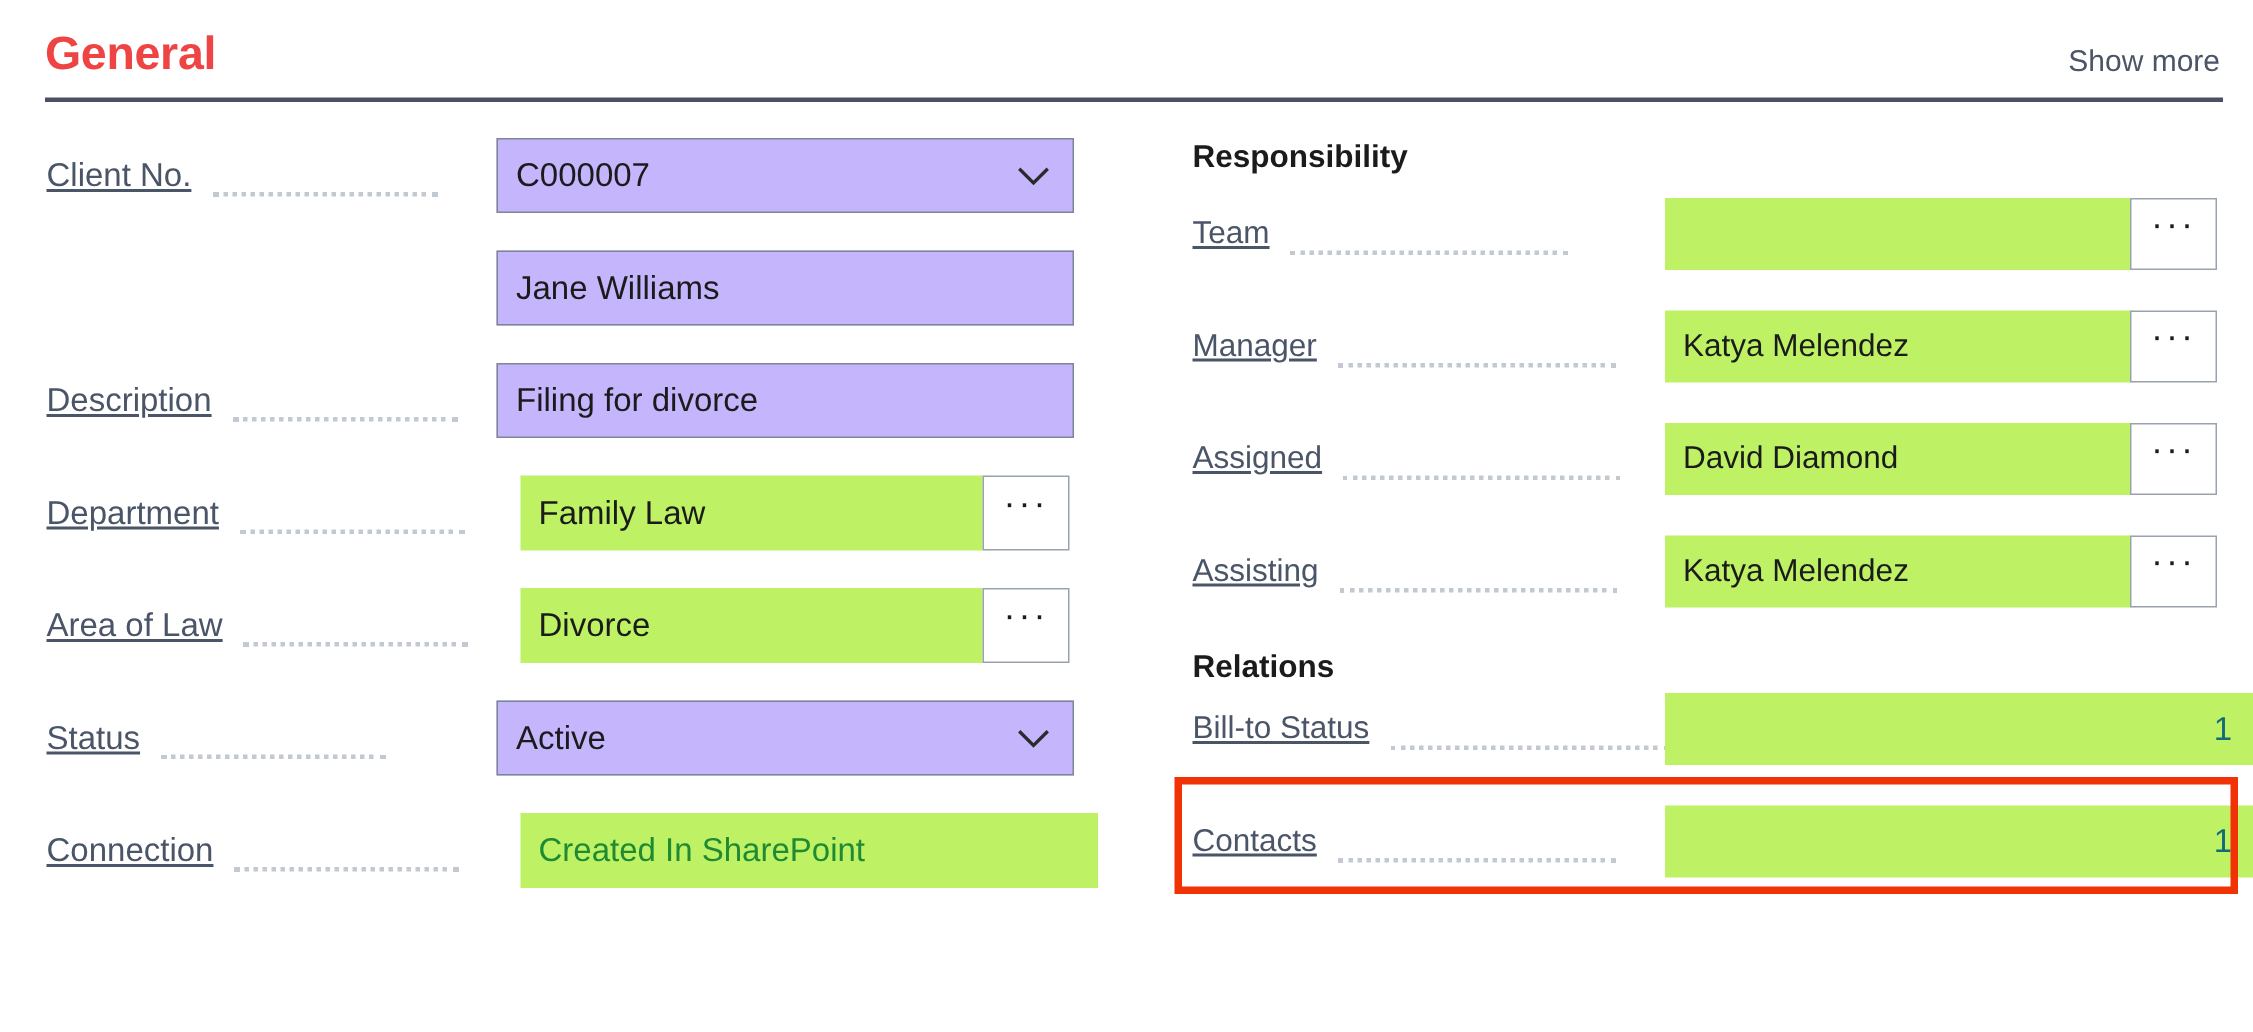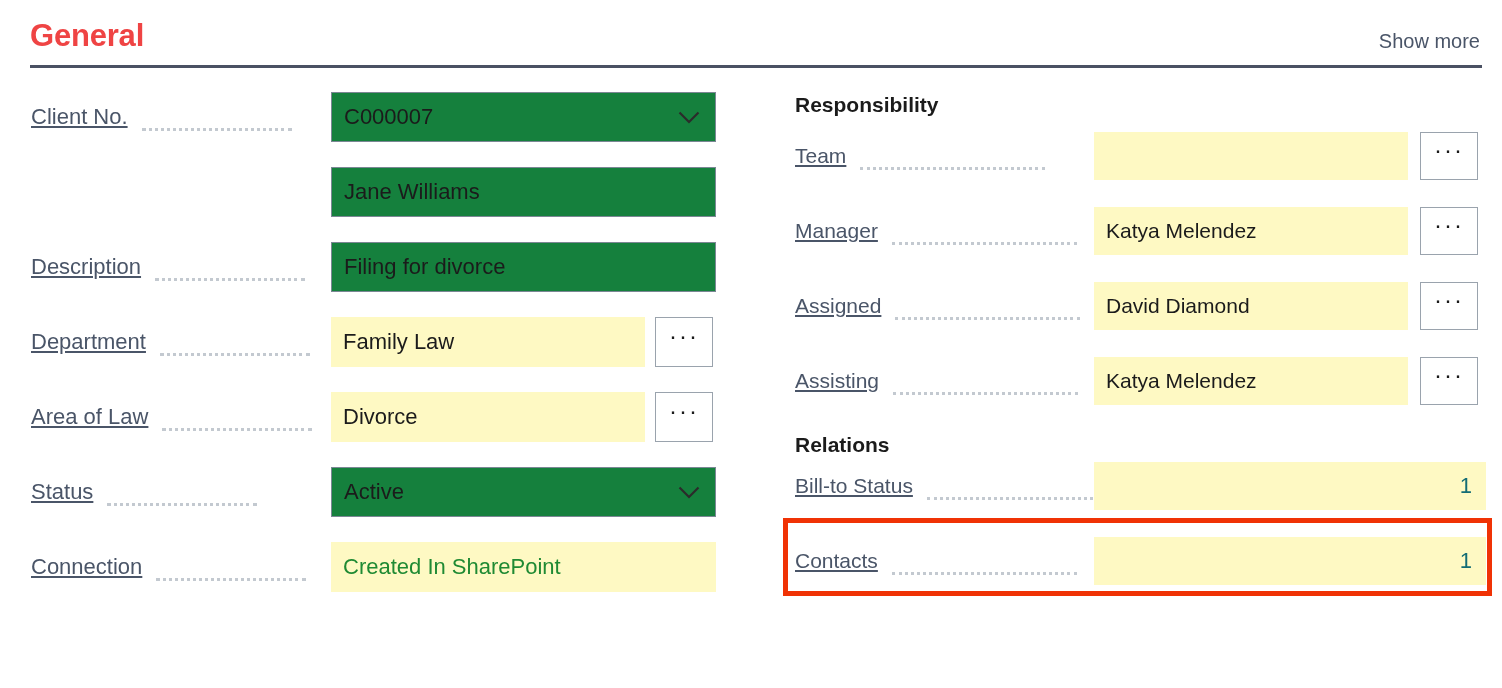--- a/index.html
+++ b/index.html
@@ -112,29 +112,30 @@
     height: 50px;
     box-sizing: border-box;
     display: flex;
     align-items: center;
     font-size: 22px;
     color: #1b1b1b;
   }
 
   
   .input-bordered {
-    background: #15803d;
+    background: #c4b5fd;
     border: 1.5px solid #7b8794;
     padding-left: 12px;
   }
   
   .input-flat {
-    background: #fef9c3;
+    background: #bef264;
     border: none;
     padding-left: 12px;
+    margin-left: 16px;
   }
 
   .col-left .input-box { left: 331px; }
   .col-left .w-full  { width: 385px; }
   .col-left .w-short { width: 314px; }
 
   .col-right .input-box { left: 311px; height: 48px; font-size: 21px; }
   .col-right .w-short { width: 314px; }
   .col-right .w-count { width: 392px; }
 

